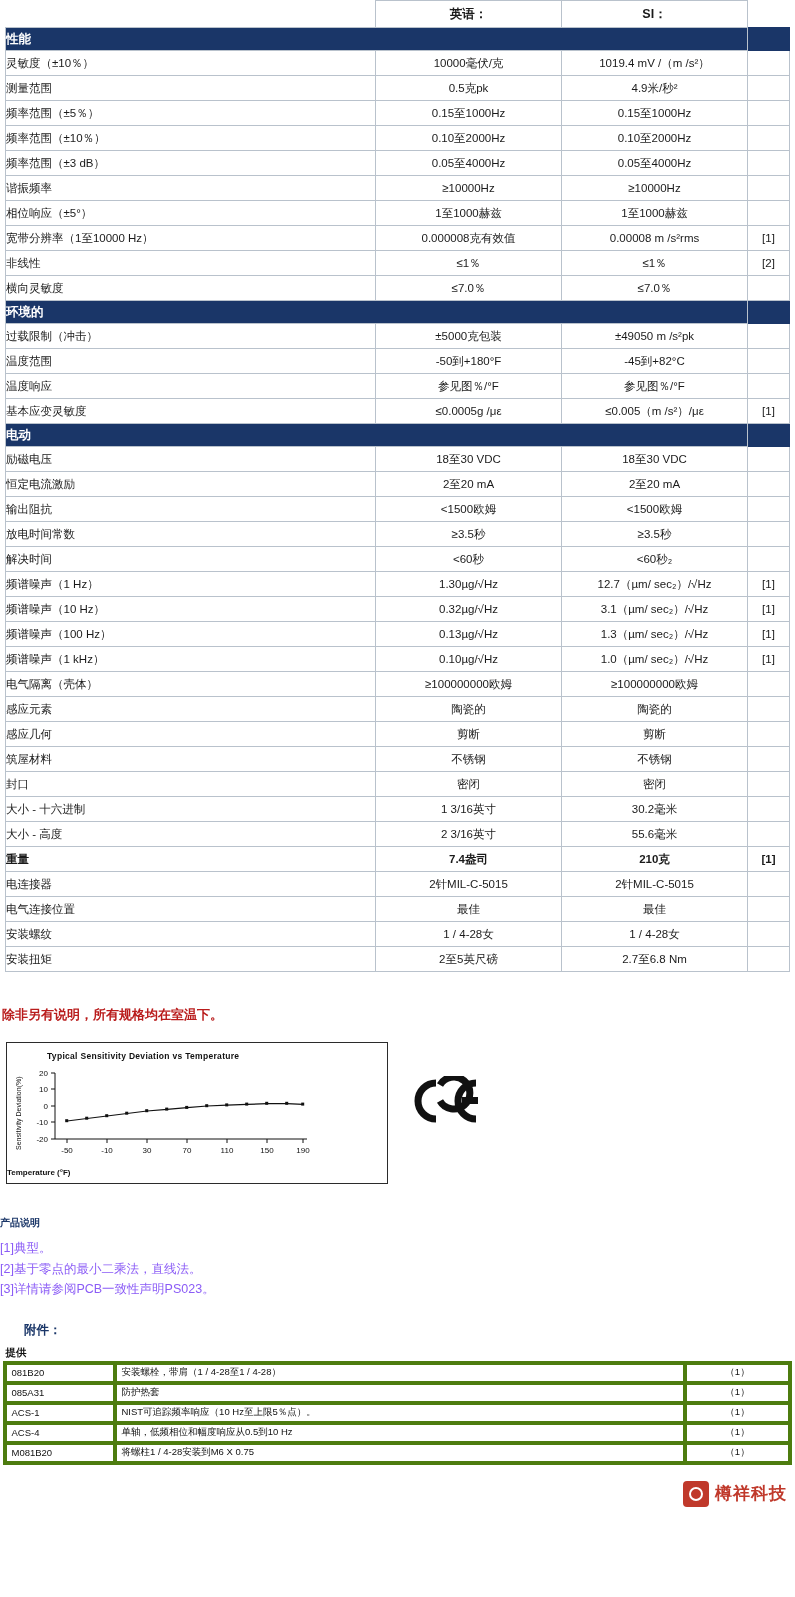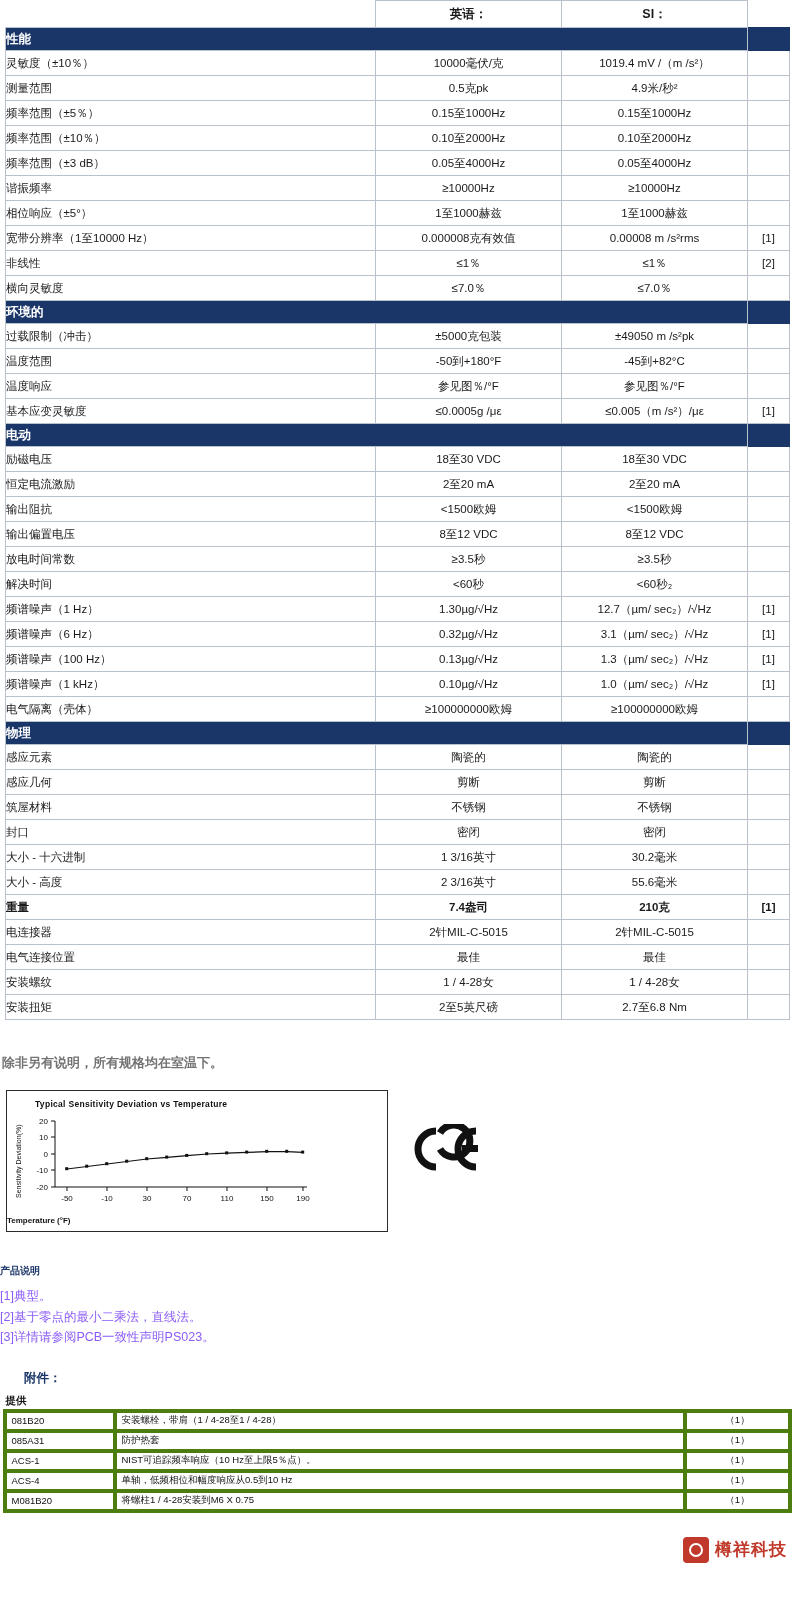--- a/index.html
+++ b/index.html
@@ -81,41 +81,41 @@
     font-size: 10.5px;
     color: #1a1a1a;
   }
   tr.row.bold td { font-weight: bold; }
 
   
   .room-note {
     margin: 34px 0 0 2px;
     font-size: 13px;
     font-weight: bold;
-    color: #737373;
+    color: #b91c1c;
   }
 
   
   .chart-area {
     position: relative;
     margin-top: 18px;
     height: 150px;
   }
   .chart-box {
     position: absolute;
     left: 6px;
     top: 0;
     width: 380px;
     height: 140px;
     border: 1px solid #2b2b2b;
     background: #ffffff;
   }
   .chart-title {
     position: absolute;
-    left: 28px;
+    left: 40px;
     top: 8px;
     font-size: 8.5px;
     font-weight: bold;
     letter-spacing: .3px;
     color: #111;
   }
   .ylabel {
     position: absolute;
     left: 4px;
     top: 20px;
@@ -190,21 +190,21 @@
   table.acc tr.acc-head td {
     border: none;
     font-weight: bold;
     font-size: 10.5px;
     padding-left: 0;
   }
   td.a-qty { text-align: center; }
 
   
   .footer {
-    margin-top: 24px;
+    margin-top: 16px;
     height: 40px;
     position: relative;
   }
   .logo-wrap {
     position: absolute;
     right: 8px;
     top: 0;
     display: flex;
     align-items: center;
     gap: 6px;
@@ -362,45 +362,39 @@
           <td class="val">2至20 mA</td>
           <td class="note"></td>
         </tr>
       <tr class="row">
           <td class="name">输出阻抗</td>
           <td class="val">&lt;1500欧姆</td>
           <td class="val">&lt;1500欧姆</td>
           <td class="note"></td>
         </tr>
       <tr class="row">
-          <td class="name">输出偏置电压</td>
-          <td class="val">8至12 VDC</td>
-          <td class="val">8至12 VDC</td>
-          <td class="note"></td>
-        </tr>
-      <tr class="row">
           <td class="name">放电时间常数</td>
           <td class="val">≥3.5秒</td>
           <td class="val">≥3.5秒</td>
           <td class="note"></td>
         </tr>
       <tr class="row">
           <td class="name">解决时间</td>
           <td class="val">&lt;60秒</td>
           <td class="val">&lt;60秒₂</td>
           <td class="note"></td>
         </tr>
       <tr class="row">
           <td class="name">频谱噪声（1 Hz）</td>
           <td class="val">1.30µg/√Hz</td>
           <td class="val">12.7（µm/ sec₂）/√Hz</td>
           <td class="note">[1]</td>
         </tr>
       <tr class="row">
-          <td class="name">频谱噪声（6 Hz）</td>
+          <td class="name">频谱噪声（10 Hz）</td>
           <td class="val">0.32µg/√Hz</td>
           <td class="val">3.1（µm/ sec₂）/√Hz</td>
           <td class="note">[1]</td>
         </tr>
       <tr class="row">
           <td class="name">频谱噪声（100 Hz）</td>
           <td class="val">0.13µg/√Hz</td>
           <td class="val">1.3（µm/ sec₂）/√Hz</td>
           <td class="note">[1]</td>
         </tr>
@@ -410,24 +404,20 @@
           <td class="val">1.0（µm/ sec₂）/√Hz</td>
           <td class="note">[1]</td>
         </tr>
       <tr class="row">
           <td class="name">电气隔离（壳体）</td>
           <td class="val">≥100000000欧姆</td>
           <td class="val">≥100000000欧姆</td>
           <td class="note"></td>
         </tr>
 
-      <tr class="section">
-        <td colspan="3">物理</td>
-        <td class="sec-blank"></td>
-      </tr>
       <tr class="row">
           <td class="name">感应元素</td>
           <td class="val">陶瓷的</td>
           <td class="val">陶瓷的</td>
           <td class="note"></td>
         </tr>
       <tr class="row">
           <td class="name">感应几何</td>
           <td class="val">剪断</td>
           <td class="val">剪断</td>

